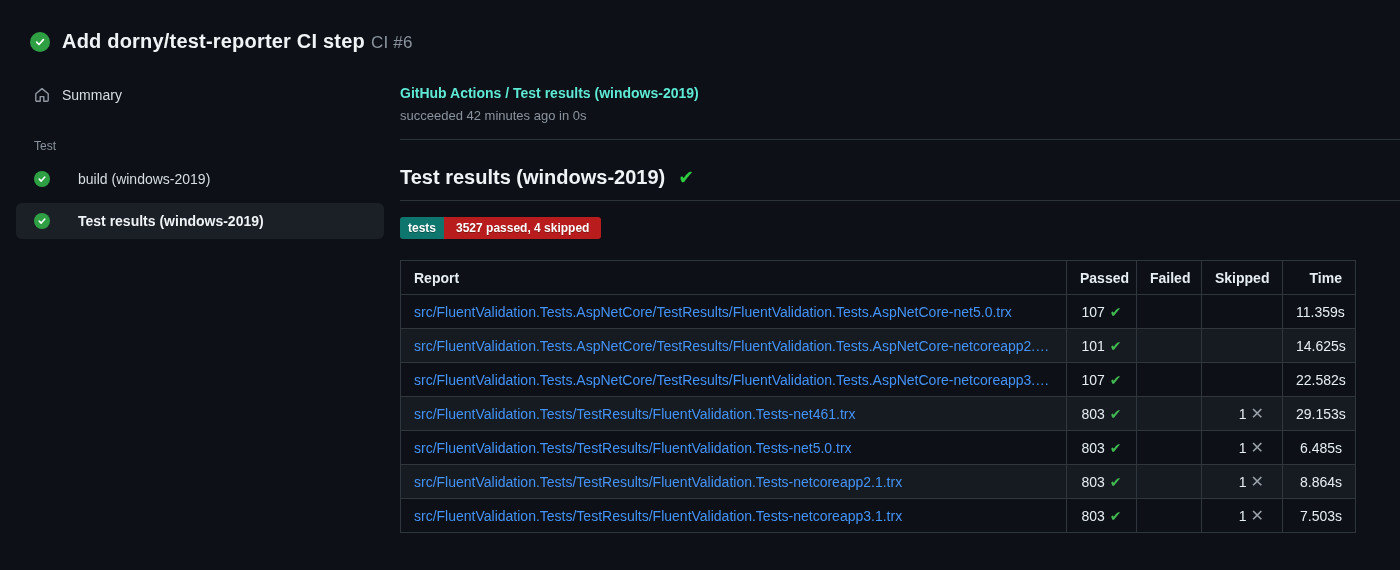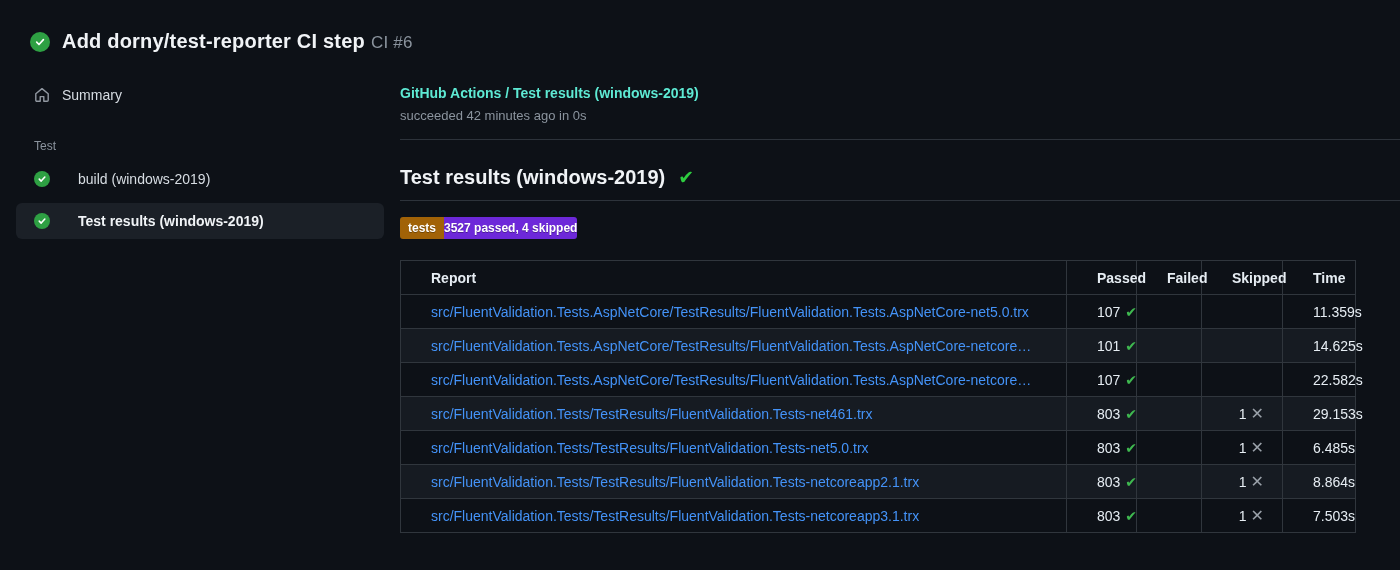--- a/index.html
+++ b/index.html
@@ -112,34 +112,34 @@
     display: inline-flex;
     margin-top: 16px;
     border-radius: 3px;
     overflow: hidden;
     font-size: 12px;
     font-weight: 700;
     color: #ffffff;
     line-height: 22px;
     text-shadow: 0 1px 0 rgba(0,0,0,.3);
   }
-  .badge-label { background: #a16207; padding: 0 8px; }
-  .badge-value { background: #6d28d9; padding: 0 0; }
+  .badge-label { background: #0f766e; padding: 0 8px; }
+  .badge-value { background: #b91c1c; padding: 0 12px; }
 
   
   .results-table {
     margin-top: 21px;
     border-collapse: collapse;
     width: 955px;
     table-layout: fixed;
     font-size: 14px;
   }
   .results-table th, .results-table td {
     border: 1px solid #30363d;
-    padding: 6px 30px;
+    padding: 6px 13px;
     height: 34px;
   }
   .results-table th { font-weight: 700; color: #e6edf3; }
   .results-table tbody tr:nth-child(even) { background: #161b22; }
   .col-report { text-align: left; }
   .col-passed, .col-failed, .col-skipped { text-align: center; }
   .col-time { text-align: right; }
   td.col-skipped { text-align: right; padding-right: 18px; }
   .report-link {
     color: #4493f8;

